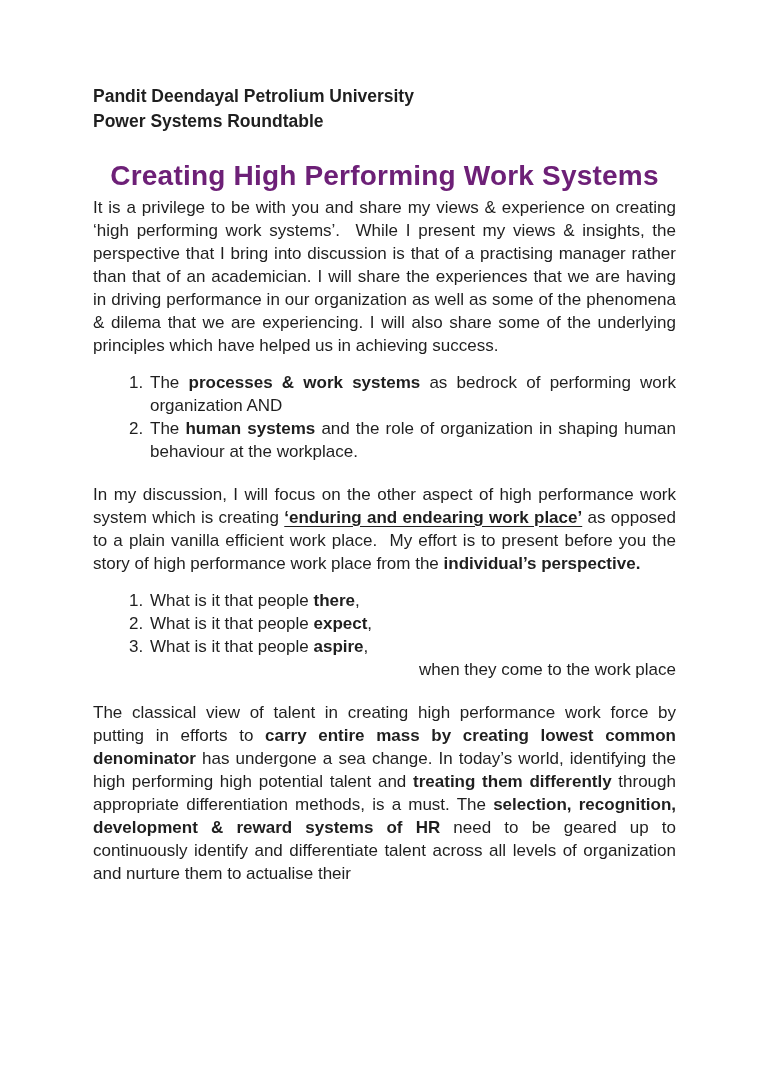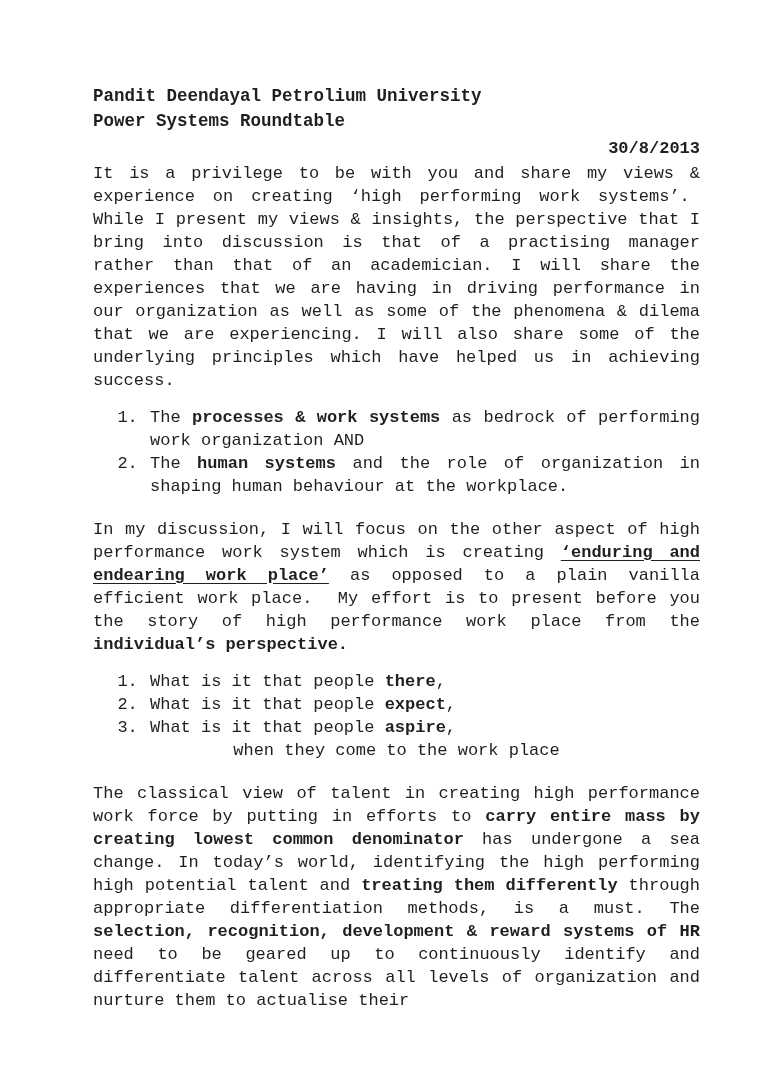--- a/index.html
+++ b/index.html
@@ -1,23 +1,23 @@
 <!DOCTYPE html>
 <html><head>
 <meta charset="utf-8">
 <style>
   * { box-sizing: border-box; }
   html, body { margin: 0; padding: 0; background: #ffffff; }
   .page {
     width: 768px;
     height: 1087px;
     background: #ffffff;
-    padding: 84px 68px 0 93px;
+    padding: 84px 92px 0 93px;
     overflow: hidden;
-    font-family: Liberation Mono, monospace;
+    font-family: Liberation Sans, sans-serif;
     color: #1f1f1f;
   }
   .doc-header div {
     font-weight: bold;
     font-size: 17.5px;
     line-height: 25px;
   }
   .doc-title {
     margin: 24px 0 0 0;
     text-align: center;
@@ -33,21 +33,21 @@
     line-height: 23px;
     margin-top: 3px;
   }
   .para {
     font-size: 17px;
     line-height: 23px;
     text-align: justify;
     margin: 20px 0 0 0;
   }
   #doc-body > .para:first-child { margin-top: 2px; }
-  .para.no-gap { margin-top: 0; text-align: center; }
+  .para.no-gap { margin-top: 0; text-align: right; }
   .num-list {
     margin: 14px 0 0 0;
     padding: 0 0 0 55px;
     font-size: 17px;
     line-height: 23px;
   }
   .num-list li {
     text-align: justify;
     padding-left: 2px;
   }
@@ -56,22 +56,22 @@
 </style>
 </head>
 <body>
 
 <div class="page">
   <div class="doc-header">
     <div>Pandit Deendayal Petrolium University</div>
     <div>Power Systems Roundtable</div>
   </div>
 
+  <div class="doc-title" style="color: rgb(109, 32, 119);">Creating High Performing Work Systems</div>
 
-  <div class="doc-date">30/8/2013</div>
 
   <div id="doc-body">
       <p class="para"><span>It is a privilege to be with you and share my views &amp; experience on creating ‘high performing work systems’.&nbsp; While I present my views &amp; insights, the perspective that I bring into discussion is that of a practising manager rather than that of an academician. I will share the experiences that we are having in driving performance in our organization as well as some of the phenomena &amp; dilema that we are experiencing. I will also share some of the underlying principles which have helped us in achieving success.</span></p>
       <ol class="num-list">
         <li><span>The </span><span class="b">processes &amp; work systems</span><span> as bedrock of performing work organization AND</span></li>
         <li><span>The </span><span class="b">human systems</span><span> and the role of organization in shaping human behaviour at the workplace.</span></li>
       </ol>
       <p class="para"><span>In my discussion, I will focus on the other aspect of high performance work system which is creating </span><span class="b u">‘enduring and endearing work place’</span><span> as opposed to a plain vanilla efficient work place.&nbsp; My effort is to present before you the story of high performance work place from the </span><span class="b">individual’s perspective.</span></p>
       <ol class="num-list">
         <li><span>What is it that people </span><span class="b">there</span><span>,</span></li>

